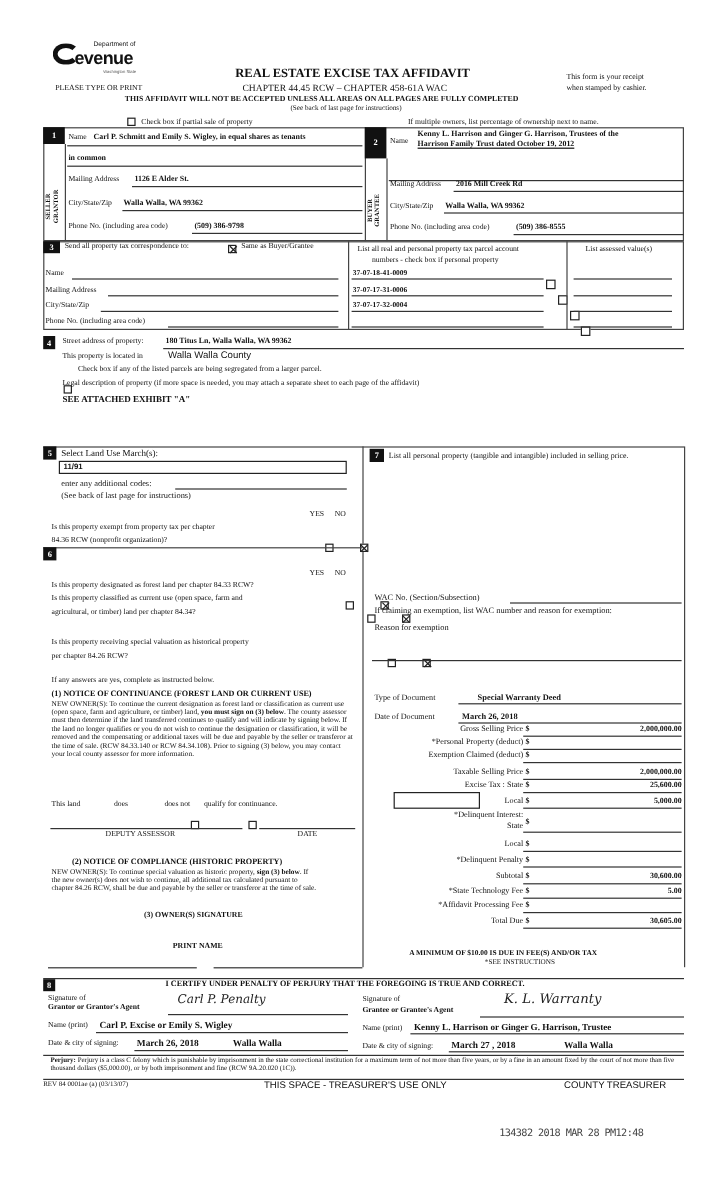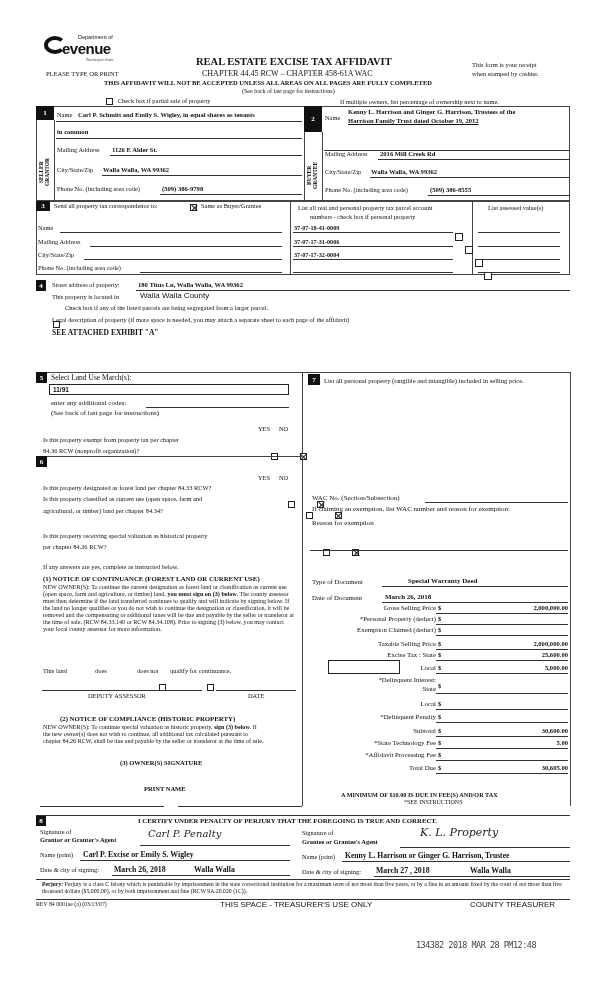--- a/index.html
+++ b/index.html
@@ -199,21 +199,21 @@
 
 
 <div class="abs num" style="left:308px;top:374px;width:12px;height:11px;">7</div>
 <div class="abs para" style="left:324px;top:376px;width:235px;font-size:6.6px;line-height:1.6;">List all personal property (tangible and intangible) included in selling price.</div>
 <div class="abs lbl" style="left:312px;top:473px;font-size:7px;margin-top:32px;">If claiming an exemption, list WAC number and reason for exemption:</div>
 <div class="abs lbl" style="left:312px;top:494px;font-size:7px;">WAC No. (Section/Subsection)</div>
 <div class="abs line" style="left:425px;top:502px;width:143px;"></div>
 <div class="abs lbl" style="left:312px;top:519px;font-size:7px;">Reason for exemption</div>
 <div class="abs line" style="left:310px;top:550px;width:258px;"></div>
 <div class="abs lbl" style="left:312px;top:578px;font-size:6.8px;">Type of Document</div>
-<div class="abs val" style="left:408px;top:577px;font-size:7px;">Special Warranty Deed</div>
+<div class="abs val" style="left:398px;top:577px;font-size:7px;">Special Warranty Deed</div>
 <div class="abs line" style="left:382px;top:586px;width:186px;"></div>
 <div class="abs lbl" style="left:312px;top:594px;font-size:6.8px;">Date of Document</div>
 <div class="abs val" style="left:385px;top:593px;font-size:7px;">March 26, 2018</div>
 <div class="abs line" style="left:382px;top:602px;width:186px;"></div>
 
 <div>
   <div class="abs" style="left:310px;top:604px;width:258px;height:10px;">
     <span class="abs lbl right" style="right:132px;top:0;font-size:6.8px;">Gross Selling Price</span>
     <span class="abs val" style="left:128px;top:0;">$</span>
     <span class="abs val right" style="right:0;top:0;">2,000,000.00</span>
@@ -307,21 +307,21 @@
 <div class="abs lbl" style="left:40px;top:851px;">Name (print)</div>
 <div class="abs val" style="left:83px;top:850px;font-size:7.8px;">Carl P. Excise or Emily S. Wigley</div>
 <div class="abs line" style="left:80px;top:860px;width:210px;"></div>
 <div class="abs lbl" style="left:40px;top:866px;">Date &amp; city of signing:</div>
 <div class="abs val" style="left:114px;top:865px;font-size:7.8px;">March 26, 2018</div>
 <div class="abs val" style="left:194px;top:865px;font-size:7.8px;">Walla Walla</div>
 <div class="abs line" style="left:112px;top:875px;width:178px;"></div>
 
 <div class="abs lbl" style="left:302px;top:829px;">Signature of</div>
 <div class="abs lbl b" style="left:302px;top:838px;">Grantee or Grantee's Agent</div>
-<div class="abs sig" style="left:420px;top:826px;font-size:11px;">K. L. Property</div>
+<div class="abs sig" style="left:420px;top:826px;font-size:11px;">K. L. Warranty</div>
 <div class="abs line" style="left:400px;top:847px;width:170px;"></div>
 <div class="abs lbl" style="left:302px;top:853px;">Name (print)</div>
 <div class="abs val" style="left:345px;top:851px;font-size:7.6px;">Kenny L. Harrison or Ginger G. Harrison, Trustee</div>
 <div class="abs line" style="left:342px;top:861px;width:228px;"></div>
 <div class="abs lbl" style="left:302px;top:868px;">Date &amp; city of signing:</div>
 <div class="abs val" style="left:376px;top:866px;font-size:7.8px;">March 27 , 2018</div>
 <div class="abs val" style="left:470px;top:866px;font-size:7.8px;">Walla Walla</div>
 <div class="abs line" style="left:374px;top:876px;width:196px;"></div>
 
 

